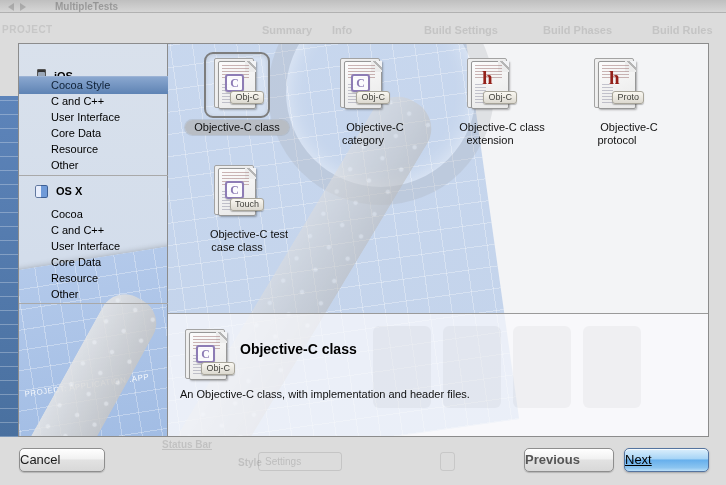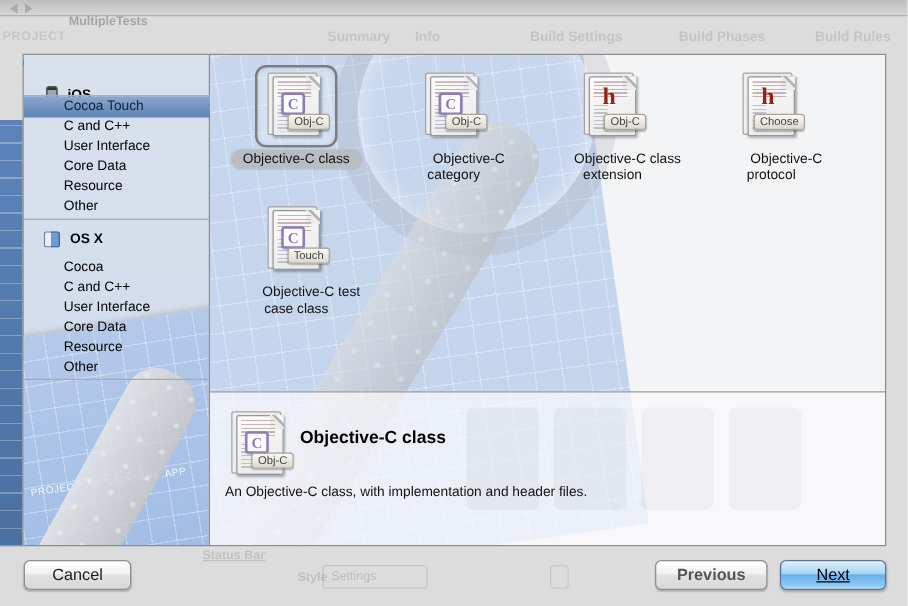--- a/index.html
+++ b/index.html
@@ -6,21 +6,21 @@
   body{
     width:726px;height:485px;position:relative;overflow:hidden;
     background:#dcdcdc;
     font-family:"Liberation Sans","DejaVu Sans",sans-serif;
     -webkit-font-smoothing:antialiased;
   }
   
   .top-strip{position:absolute;left:0;top:0;width:726px;height:12px;
     background:linear-gradient(#bfbfbf,#d6d6d6);border-bottom:1px solid rgba(0,0,0,.08);}
   .ghost{color:rgba(50,50,50,.20);font-weight:bold;position:absolute;white-space:nowrap;}
-  .ghost-tabdoc{left:55px;top:1px;font-size:10px;color:rgba(60,60,60,.35);margin-top:11px;}
+  .ghost-tabdoc{left:55px;top:1px;font-size:10px;color:rgba(60,60,60,.35);}
   .ghost-arrow{position:absolute;top:3px;width:0;height:0;border-style:solid;opacity:.22;}
   .ghost-arrow.left{left:8px;border-width:4px 6px 4px 0;border-color:transparent #333 transparent transparent;}
   .ghost-arrow.right{left:20px;border-width:4px 0 4px 6px;border-color:transparent transparent transparent #333;}
   .ghost-project{left:2px;top:24px;font-size:10px;letter-spacing:.5px;color:rgba(70,70,70,.14);}
   .ghost-tab{top:24px;font-size:11px;color:rgba(60,60,60,.15);}
   .ghost-statusbar{left:162px;top:439px;font-size:10px;color:rgba(0,0,0,.12);text-decoration:underline;}
   .ghost-style{left:238px;top:457px;font-size:10px;color:rgba(0,0,0,.13);}
   .ghost-dropdown{position:absolute;left:258px;top:452px;width:76px;height:17px;
     border:1px solid rgba(0,0,0,.10);border-radius:3px;font-size:10px;line-height:17px;
     padding-left:6px;color:rgba(0,0,0,.15);}
@@ -115,21 +115,21 @@
   .detail{position:absolute;left:0;right:0;top:269px;bottom:0;z-index:3;
     background:rgba(250,250,252,.72);border-top:1px solid #9a9a9a;}
   .detail .doc{left:40px;top:42px;}
   .detail-title{position:absolute;left:72px;top:27px;font-size:14px;font-weight:bold;color:#000;}
   .detail-desc{position:absolute;left:12px;top:74px;font-size:11px;color:#111;}
   .ghost-box{position:absolute;top:12px;width:58px;height:82px;border-radius:6px;background:rgba(0,0,0,.035);}
   
   .btn{position:absolute;top:448px;height:22px;border-radius:5px;border:1px solid #8e8e8e;
     background:linear-gradient(#ffffff,#f1f1f1 45%,#e2e2e2 50%,#d8d8d8);
     box-shadow:inset 0 1px 0 rgba(255,255,255,.85),0 1px 1px rgba(0,0,0,.18);
-    font-size:13px;line-height:21px;text-align:center;color:#1c1c1c;cursor:default;}
+    font-size:13px;line-height:21px;color:#1c1c1c;cursor:default;}
   .btn.previous{color:#555;font-weight:bold;}
   .btn.next{border-color:#55749f;color:#000;
     background:linear-gradient(#dcEFfc,#a6d4f6 45%,#66afec 50%,#8cc5f0 85%,#badef8);
     box-shadow:inset 0 1px 0 rgba(255,255,255,.7),0 1px 2px rgba(0,0,0,.25);text-decoration:underline;}
 </style>
 </head>
 <body>
 
 <div class="top-strip">
   <span class="ghost-arrow left"></span>
@@ -152,21 +152,21 @@
 
 <div class="sidebar">
   <div class="sb-bp"></div>
   <div class="sb-script">PROJECT:  APPLICATION .APP</div>
   <div class="sb-handle"></div>
   <div class="sb-rows">
     <div class="sb-header" style="top:22px">
       <span class="iphone-icon"></span>
       <span class="lbl">iOS</span>
     </div>
-    <div class="sb-item sel" style="top:33px">Cocoa Touch</div>
+    <div class="sb-item sel" style="top:33px">Cocoa Style</div>
     <div class="sb-item" style="top:49px">C and C++</div>
     <div class="sb-item" style="top:65px">User Interface</div>
     <div class="sb-item" style="top:81px">Core Data</div>
     <div class="sb-item" style="top:97px">Resource</div>
     <div class="sb-item" style="top:113px">Other</div>
     <div class="sb-sep" style="top:131px"></div>
     <div class="sb-header" style="top:137px">
       <span class="finder-icon"></span>
       <span class="lbl">OS X</span>
     </div>
@@ -234,21 +234,21 @@
 
     <div class="tile" style="left:388px;top:8px">
       <div class="iconwrap">
         <div class="doc">
           <div class="back"></div>
             <div class="page"></div>
             <div class="fold"></div>
           <div class="lines"></div>
             <div class="lines2"></div>
           <div class="badge-h">h</div>
-          <div class="tag">Choose</div>
+          <div class="tag">Proto</div>
         </div>
       </div>
       <div class="label"><span>Objective-C protocol</span></div>
     </div>
 
     <div class="tile" style="left:8px;top:115px">
       <div class="iconwrap">
         <div class="doc">
           <div class="back"></div>
             <div class="page"></div>

